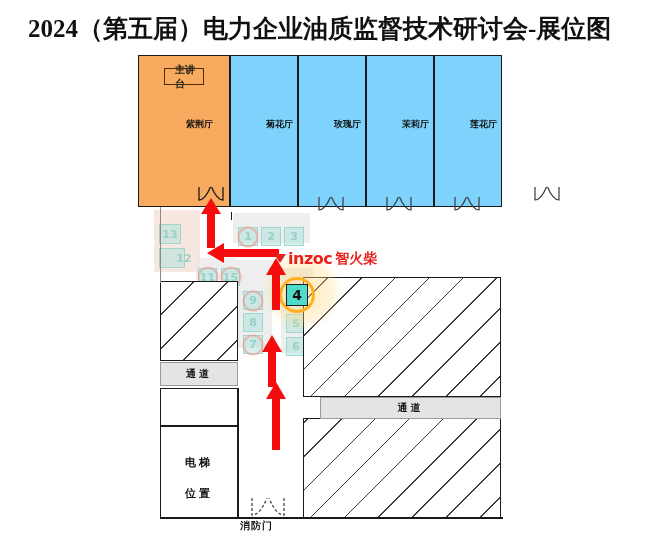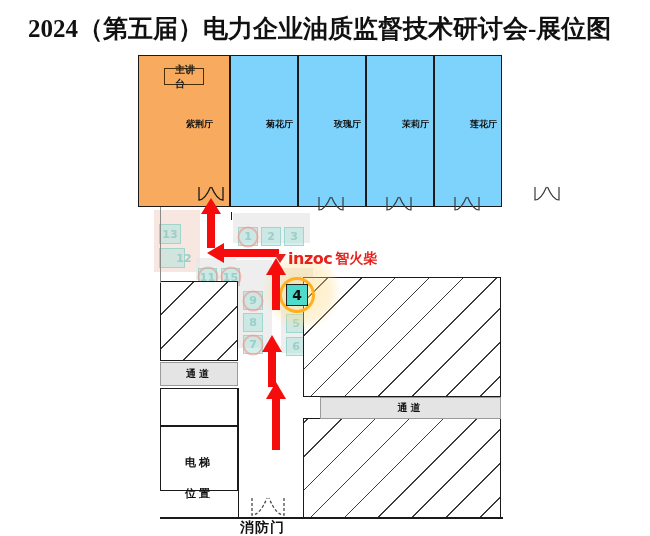--- a/index.html
+++ b/index.html
@@ -127,21 +127,21 @@
     letter-spacing:-0.5px;
   }
   #logo .cn{
     font-family:"DejaVu Sans","Liberation Sans",sans-serif;
     font-size:14px;font-weight:700;color:#E8201B;
     margin-left:3px;letter-spacing:0px;
   }
   .bottom-label{
     position:absolute;
     font-family:"DejaVu Sans","Liberation Sans",sans-serif;
-    font-size:14px;font-weight:700;color:#111;
+    font-size:10px;font-weight:700;color:#111;
     letter-spacing:1px;
   }
   .elev-label{
     position:absolute;left:0;right:0;text-align:center;
     font-family:"DejaVu Sans","Liberation Sans",sans-serif;
     font-size:11px;font-weight:700;color:#111;
     line-height:15px;letter-spacing:3px;
   }
 </style>
 </head>
@@ -257,21 +257,21 @@
   <div class="hatch" style="left:303px;top:418px;width:198px;height:100px;"></div>
 
   <div class="corridor" style="left:160px;top:362px;width:78px;height:24px;">
     <span>通道</span>
   </div>
   <div class="corridor" style="left:320px;top:397px;width:181px;height:22px;">
     <span>通道</span>
   </div>
 
   <div class="plain" style="left:160px;top:388px;width:78px;height:38px;"></div>
-  <div class="plain" style="left:160px;top:426px;width:78px;height:65px;">
+  <div class="plain" style="left:160px;top:426px;width:78px;height:92px;">
     <div class="elev-label" style="top:28px;">电梯</div>
     <div class="elev-label" style="top:44px;margin-top:15px;">位置</div>
   </div>
 
   <div style="position:absolute;left:160px;top:517px;width:343px;height:1.6px;background:#1a1a1a;"></div>
 
   <svg class="door" style="left:251px;top:497px;" width="34" height="22" viewBox="0 0 34 22">
     <path d="M1,1 L1,18 Q9,18 16,1" fill="none" stroke="#4a4a4a" stroke-width="1.3" stroke-dasharray="3,2"></path>
     <path d="M33,1 L33,18 Q25,18 18,1" fill="none" stroke="#4a4a4a" stroke-width="1.3" stroke-dasharray="3,2"></path>
   </svg>

